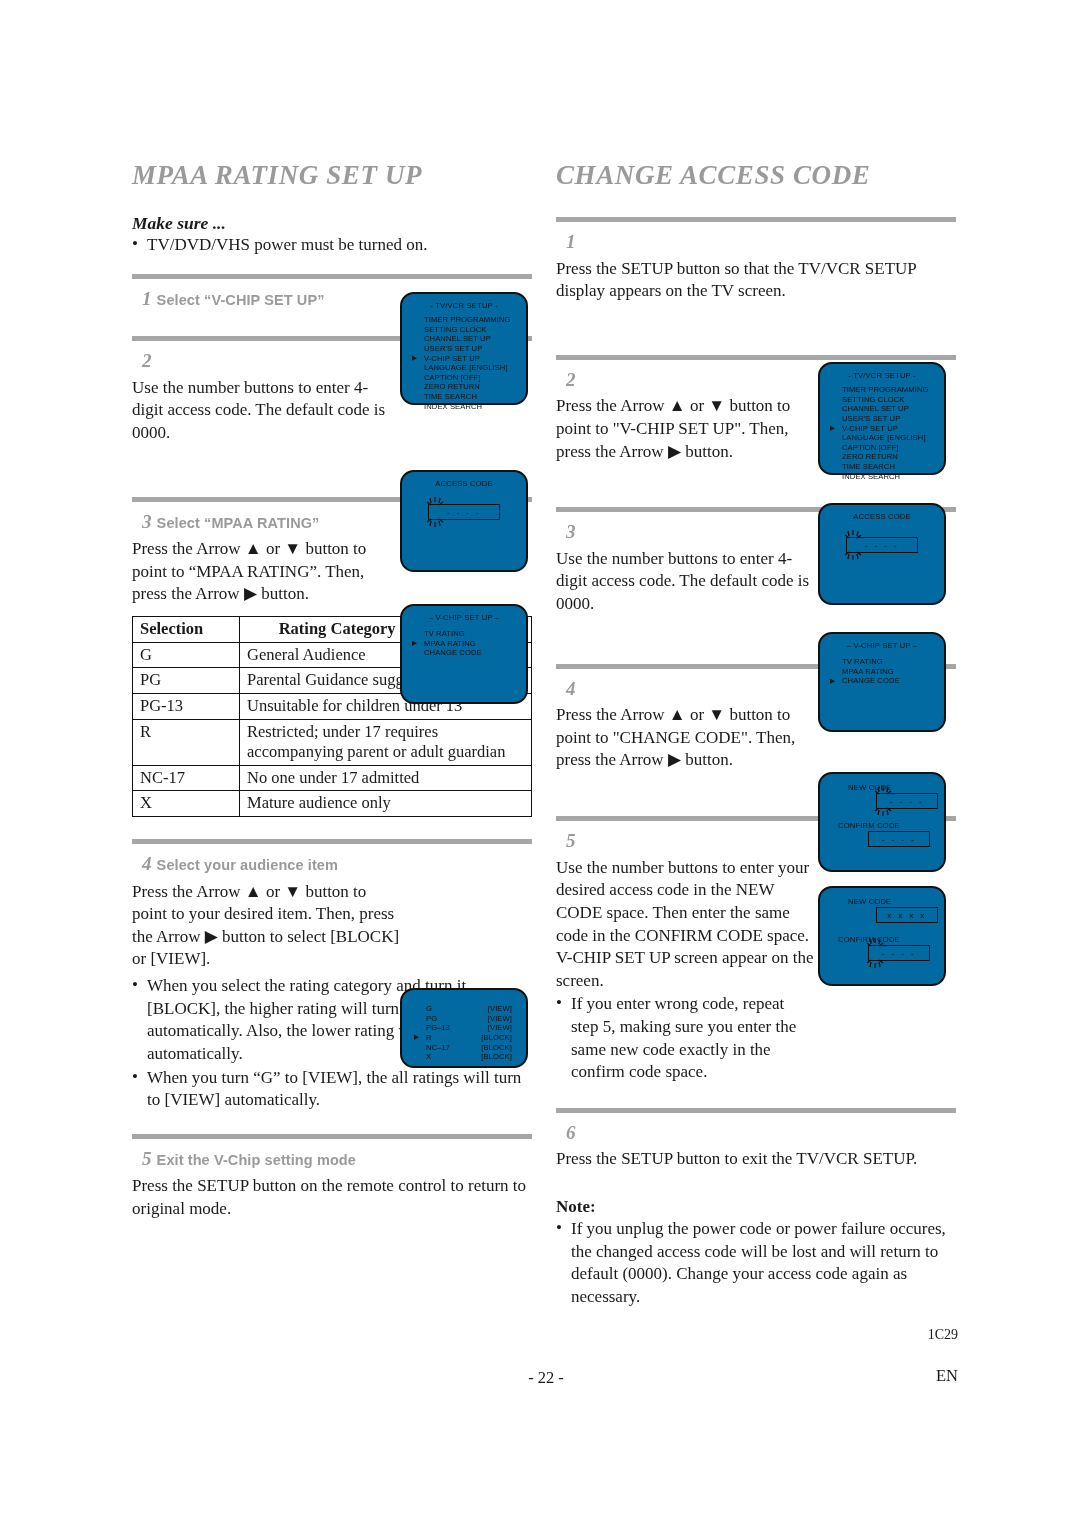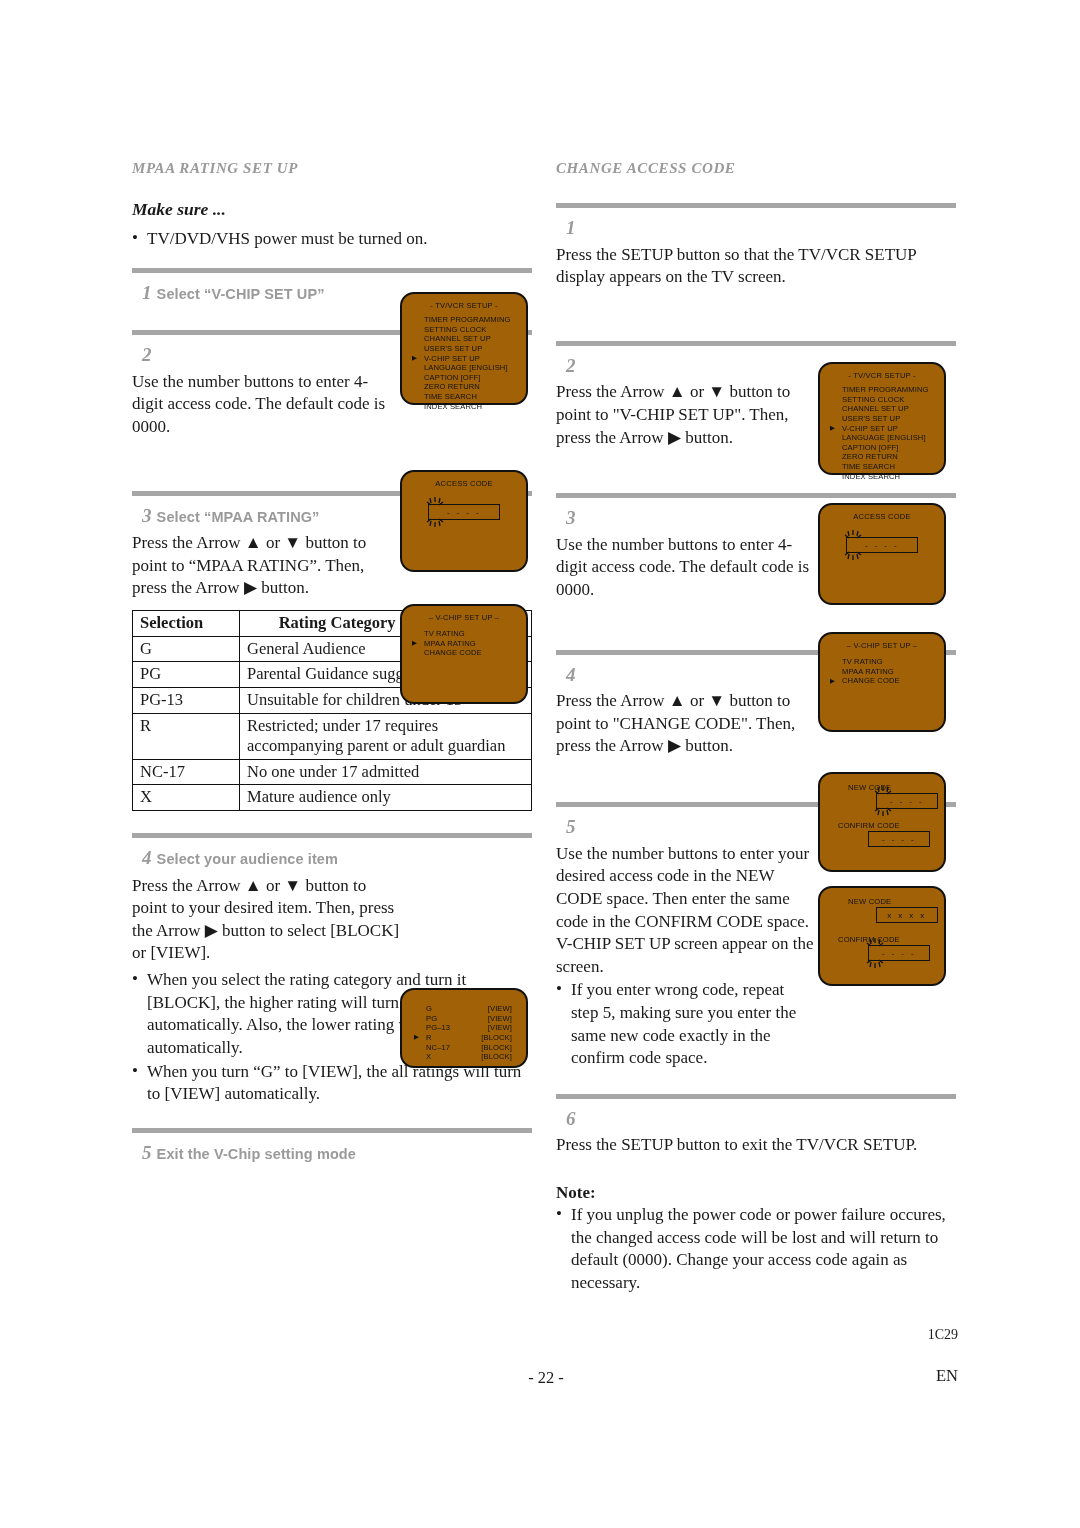--- a/index.html
+++ b/index.html
@@ -27,33 +27,33 @@
     width: 400px;
   }
   .col-left  { left: 132px; }
   .col-right { left: 556px; }
 
   
   .sec-title {
     font-family: "Liberation Serif", serif;
     font-weight: bold;
     font-style: italic;
-    font-size: 15px;
+    font-size: 27px;
     letter-spacing: 0.6px;
     color: #9a9a9a;
     margin: 0 0 22px 0;
     white-space: nowrap;
   }
   .makesure {
     font-family: "Liberation Serif", serif;
     font-weight: bold;
     font-style: italic;
     font-size: 17.5px;
     color: #1a1a1a;
-    margin: 0 0 8px 0;
+    margin: 0 0 0 0;
   }
   .intro {
     font-size: 17px;
     line-height: 1.38;
     margin: 0;
   }
 
   
   .rule {
     height: 5px;
@@ -110,21 +110,21 @@
     font-size: 17px;
     font-weight: bold;
     margin: 0 0 1px 0;
   }
 
   
   .tv {
     position: absolute;
     border: 2px solid #111;
     border-radius: 14px;
-    background: #a16207;
+    background: #0369a1;
     font-family: "Liberation Sans", sans-serif;
     box-sizing: border-box;
   }
   .tv-title {
     text-align: center;
     font-size: 7.6px;
     letter-spacing: 0.2px;
     margin-top: 7px;
     color: #111;
     white-space: nowrap;
@@ -319,20 +319,24 @@
       <span>select [BLOCK] or [VIEW].</span>
     </p>
     <ul class="bullets" style="margin-top:4px">
       <li>When you select the rating category and turn it [BLOCK], the higher rating will turn [BLOCK] automatically.  Also, the lower rating will turn [VIEW] automatically.</li>
       <li>When you turn “G” to [VIEW], the all ratings will turn to [VIEW] automatically.</li>
     </ul>
 
     <div class="rule" style="margin-top:22px"></div>
     <p class="step-head">
       <span class="num">5</span><span>Exit the V-Chip setting mode</span>
+    </p>
+    <p class="body-text">
+      <span>Press the SETUP button on the remote control to</span>
+      <span>return to original mode.</span>
     </p>
   </div>
 
   <div class="col col-right">
 
     <h1 class="sec-title">CHANGE ACCESS CODE</h1>
 
 
     <div class="rule" style="margin-top:26px"></div>
     <p class="step-head numonly">

